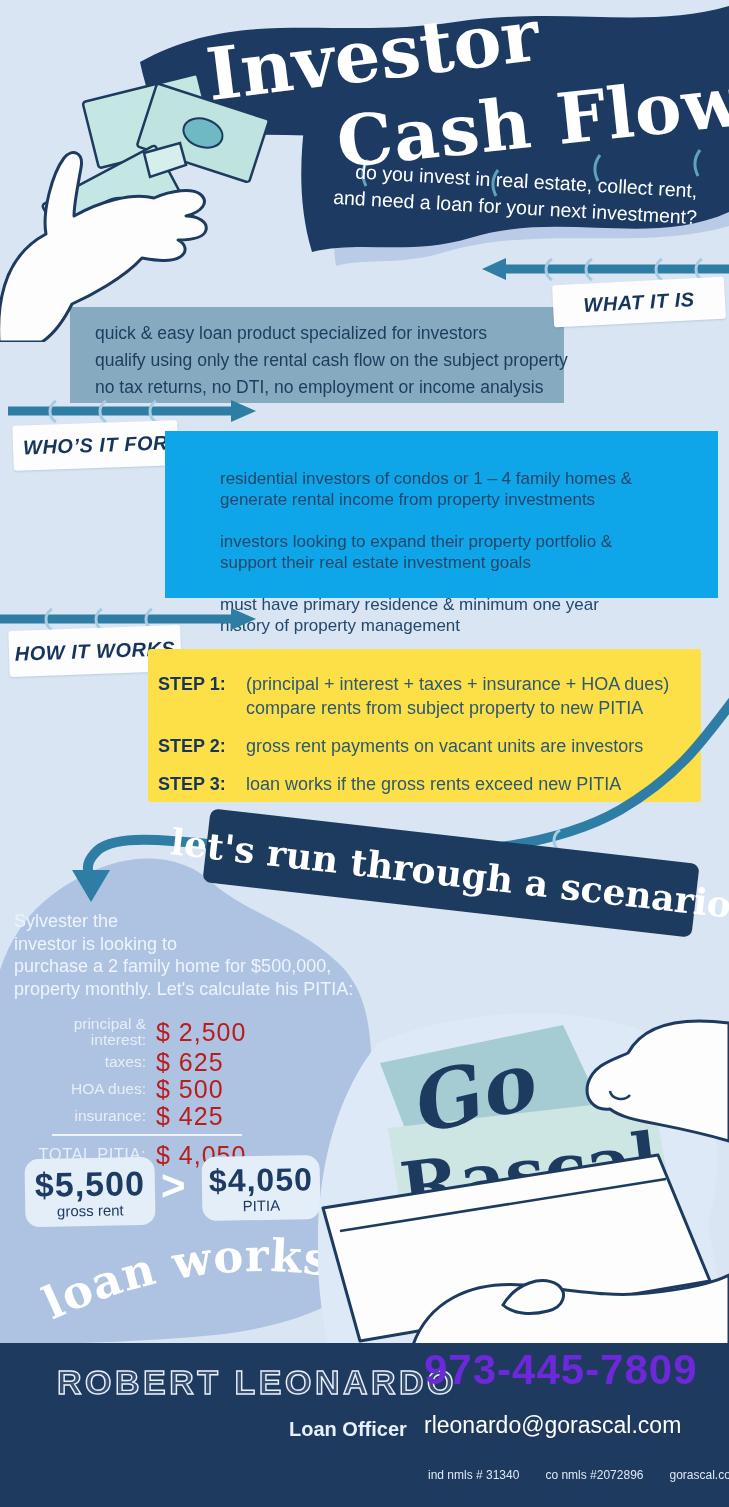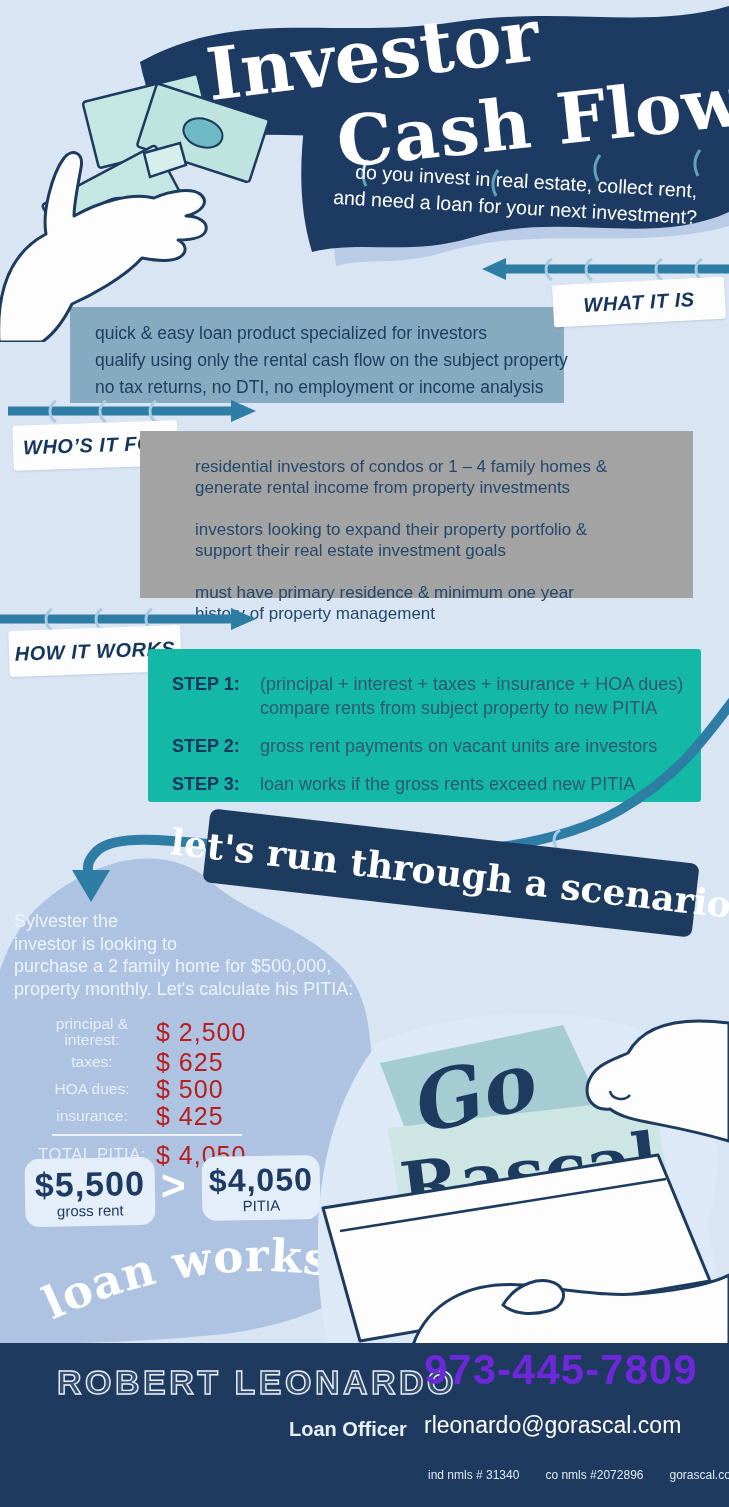--- a/index.html
+++ b/index.html
@@ -19,38 +19,38 @@
   .seclabel{position:absolute;background:#fdfdfd;border-radius:3px;display:flex;align-items:center;justify-content:center;
             color:#16355c;font-weight:700;font-style:italic;font-size:20px;letter-spacing:.5px;
             box-shadow:0 1px 2px rgba(30,58,94,.15);}
   .lbl-what{left:553px;top:281px;width:172px;height:42px;transform:rotate(-3deg);}
   .lbl-who{left:13px;top:423px;width:165px;height:45px;transform:rotate(-2deg);}
   .lbl-how{left:9px;top:628px;width:172px;height:46px;transform:rotate(-2deg);}
 
   
   .box-what{left:70px;top:292px;width:494px;height:96px;background:#86aabf;padding:13px 0 0 25px;box-sizing:border-box;margin-top:15px;}
   .box-what div{color:#1d3c5e;font-size:17.5px;font-weight:500;line-height:27px;white-space:nowrap;}
-  .box-who{left:140px;top:431px;width:553px;height:167px;background:#a3a3a3;padding:25px 18px 0 55px;box-sizing:border-box;}
+  .box-who{left:165px;top:431px;width:553px;height:167px;background:#0ea5e9;padding:37px 18px 0 55px;box-sizing:border-box;}
   .box-who .para{margin-bottom:21px;}
   .box-who .ln{color:#24486b;font-size:17px;font-weight:500;line-height:21px;white-space:nowrap;}
-  .box-how{left:148px;top:649px;width:553px;height:153px;background:#14b8a6;border-radius:3px;padding:23px 0 0 24px;box-sizing:border-box;}
+  .box-how{left:148px;top:649px;width:553px;height:153px;background:#fde047;border-radius:3px;padding:23px 0 0 10px;box-sizing:border-box;}
   .steprow{display:flex;margin-bottom:14px;}
   .steplbl{width:88px;flex:none;color:#16355c;font-weight:700;font-size:18px;line-height:24px;}
   .steptxt .ln{color:#2d5872;font-size:18px;line-height:24px;white-space:nowrap;}
 
   
   .ribbon{left:205px;top:836px;width:492px;height:74px;background:#1d3a5f;border-radius:8px;
           transform:rotate(6.5deg);display:flex;align-items:center;justify-content:center;}
   .ribbon span{color:#fff;font-family:"DejaVu Serif",serif;font-weight:700;font-size:36px;white-space:nowrap;}
   .scen-text{left:14px;top:910px;}
   .scen-text div{color:#eef4fb;font-size:18px;font-weight:500;line-height:22.5px;white-space:nowrap;}
 
   .pitia{left:38px;top:1016px;width:220px;}
   .prow{display:grid;grid-template-columns:108px 1fr;column-gap:10px;align-items:center;margin-bottom:3px;}
-  .plbl{text-align:center;color:rgba(255,255,255,.72);font-size:15.5px;line-height:15.5px;}
+  .plbl{text-align:right;color:rgba(255,255,255,.72);font-size:15.5px;line-height:15.5px;}
   .pval{color:#b91c1c;font-size:25px;font-weight:400;letter-spacing:1px;line-height:24px;white-space:nowrap;}
   .pdiv{width:190px;height:2px;background:rgba(255,255,255,.8);margin:6px 0 7px 14px;}
   .ptot .plbl{font-size:16.5px;letter-spacing:.5px;}
 
   .cmp-box{position:absolute;background:#e4eef9;border-radius:14px;display:flex;flex-direction:column;
            align-items:center;justify-content:center;transform:rotate(-1deg);}
   .cmp-num{color:#1e3c63;font-weight:700;letter-spacing:1px;}
   .cmp-cap{color:#1e3c63;font-size:15px;font-weight:500;margin-top:-2px;}
   .cmp1{left:25px;top:1158px;width:130px;height:68px;}
   .cmp1 .cmp-num{font-size:34px;}

